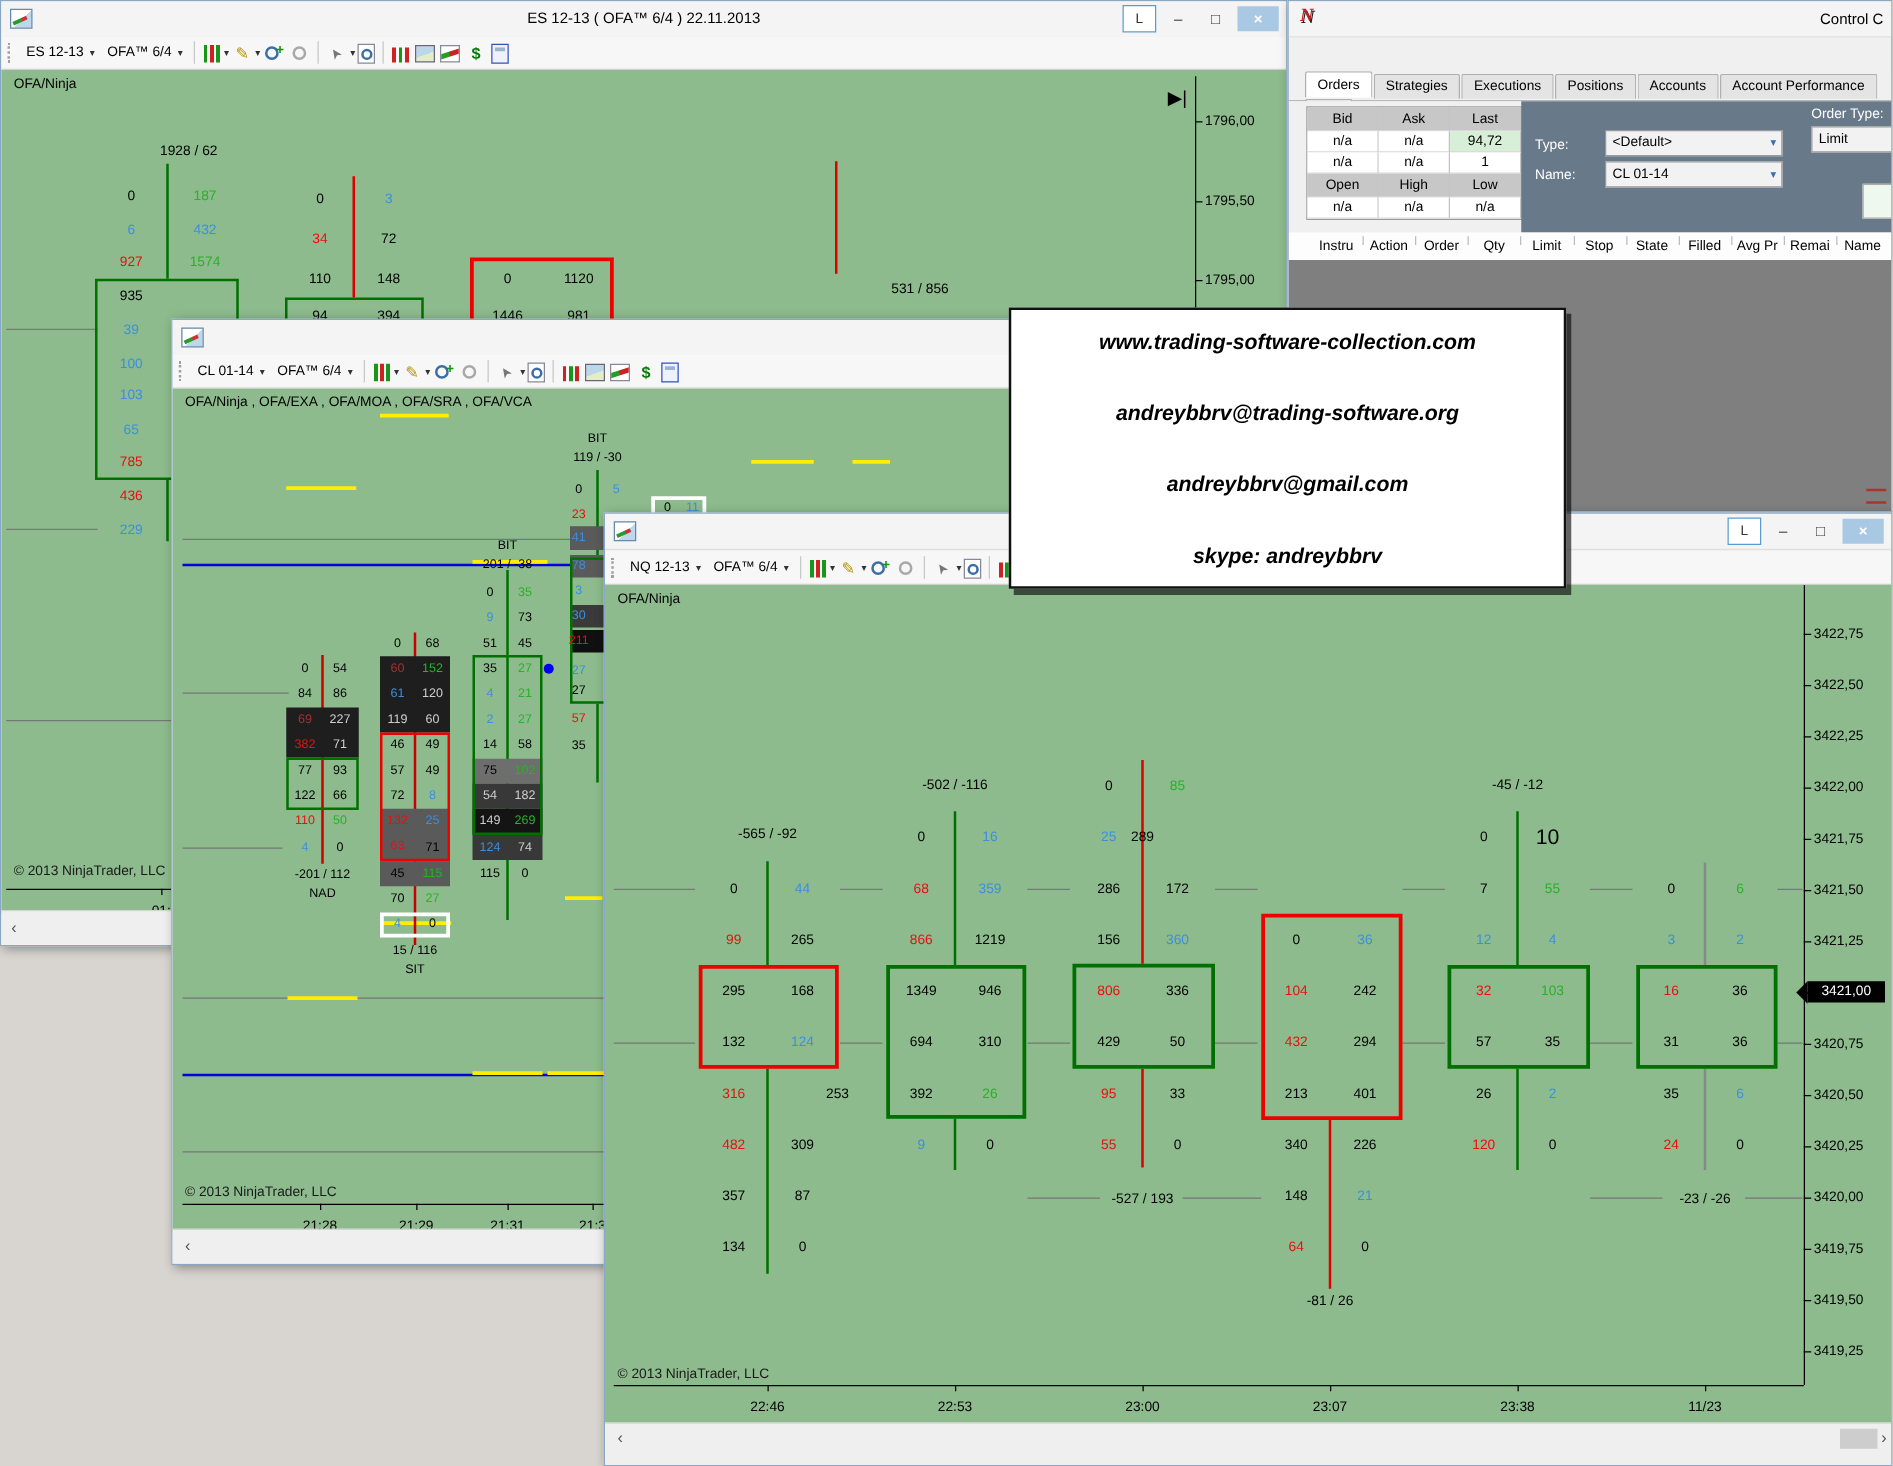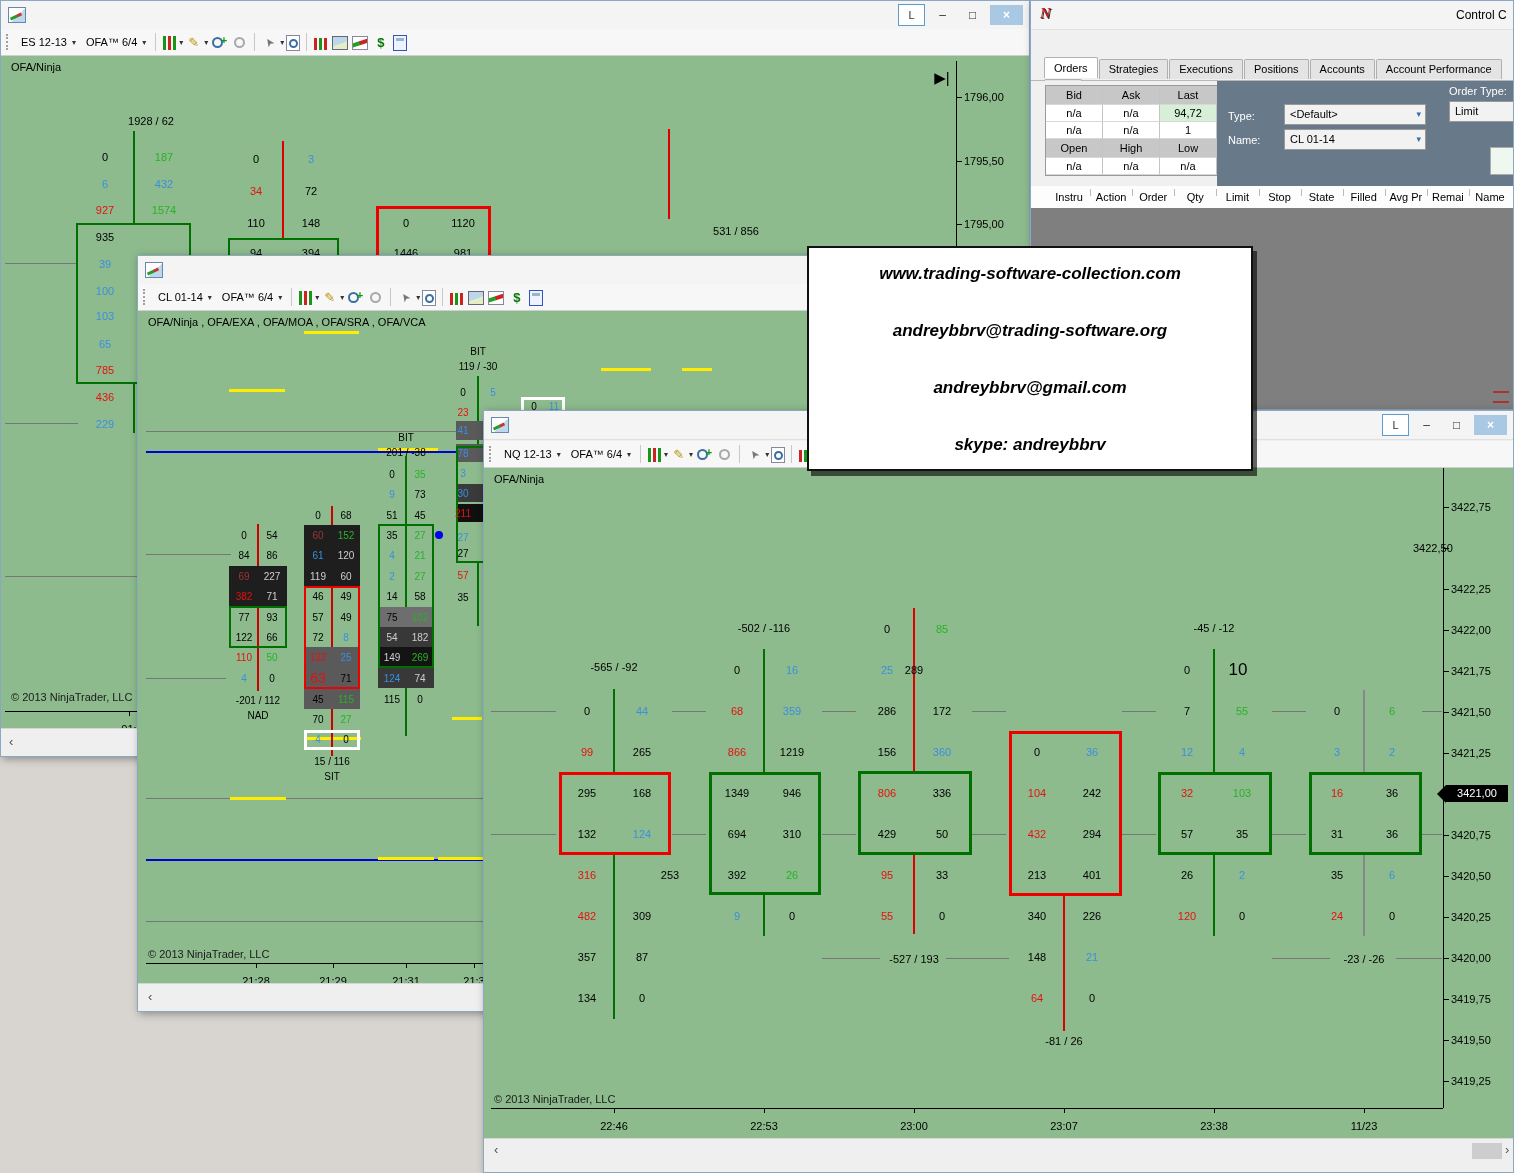--- a/index.html
+++ b/index.html
@@ -67,20 +67,21 @@
   .ovl{text-align:center;font:bold italic 17px "Liberation Sans",sans-serif;color:#000;}
 </style>
 </head>
 <body>
 
 <div id="stage">
 
   <div class="window" id="win-es" style="left:0;top:0;width:1030px;height:757px;">
     <div class="titlebar">
       <span class="wicon"></span>
+      <span class="wtitle">ES 12-13 ( OFA™ 6/4 )  22.11.2013</span>
       <span class="wbtns">
         <span class="wbtn lbtn">L</span>
         <span class="wbtn">–</span>
         <span class="wbtn">□</span>
         <span class="wbtn close">×</span>
       </span>
     </div>
     <div class="toolbar">
       <span class="grip"></span>
       <span class="tbtn">
@@ -339,21 +340,21 @@
         <div style="position: absolute; left: 180px; top: 320px; transform: translate(-50%, -50%); font-size: 10px; color: rgb(207, 207, 207); white-space: nowrap;">119</div>
         <div style="position: absolute; left: 208px; top: 320px; transform: translate(-50%, -50%); font-size: 10px; color: rgb(207, 207, 207); white-space: nowrap;">60</div>
         <div style="position: absolute; left: 180px; top: 340px; transform: translate(-50%, -50%); font-size: 10px; color: rgb(0, 0, 0); white-space: nowrap;">46</div>
         <div style="position: absolute; left: 208px; top: 340px; transform: translate(-50%, -50%); font-size: 10px; color: rgb(0, 0, 0); white-space: nowrap;">49</div>
         <div style="position: absolute; left: 180px; top: 361px; transform: translate(-50%, -50%); font-size: 10px; color: rgb(0, 0, 0); white-space: nowrap;">57</div>
         <div style="position: absolute; left: 208px; top: 361px; transform: translate(-50%, -50%); font-size: 10px; color: rgb(0, 0, 0); white-space: nowrap;">49</div>
         <div style="position: absolute; left: 180px; top: 381px; transform: translate(-50%, -50%); font-size: 10px; color: rgb(0, 0, 0); white-space: nowrap;">72</div>
         <div style="position: absolute; left: 208px; top: 381px; transform: translate(-50%, -50%); font-size: 10px; color: rgb(58, 143, 224); white-space: nowrap;">8</div>
         <div style="position: absolute; left: 180px; top: 401px; transform: translate(-50%, -50%); font-size: 10px; color: rgb(232, 16, 16); white-space: nowrap;">132</div>
         <div style="position: absolute; left: 208px; top: 401px; transform: translate(-50%, -50%); font-size: 10px; color: rgb(58, 143, 224); white-space: nowrap;">25</div>
-        <div style="position: absolute; left: 180px; top: 422px; transform: translate(-50%, -50%); font-size: 14px; color: rgb(232, 16, 16); white-space: nowrap;">63</div>
+        <div style="position: absolute; left: 180px; top: 422px; transform: translate(-50%, -50%); font-size: 10px; color: rgb(232, 16, 16); white-space: nowrap; font-family: Liberation Mono, monospace;">63</div>
         <div style="position: absolute; left: 208px; top: 422px; transform: translate(-50%, -50%); font-size: 10px; color: rgb(0, 0, 0); white-space: nowrap;">71</div>
         <div style="position: absolute; left: 180px; top: 443px; transform: translate(-50%, -50%); font-size: 10px; color: rgb(0, 0, 0); white-space: nowrap;">45</div>
         <div style="position: absolute; left: 208px; top: 443px; transform: translate(-50%, -50%); font-size: 10px; color: rgb(40, 178, 40); white-space: nowrap;">115</div>
         <div style="position: absolute; left: 180px; top: 463px; transform: translate(-50%, -50%); font-size: 10px; color: rgb(0, 0, 0); white-space: nowrap;">70</div>
         <div style="position: absolute; left: 208px; top: 463px; transform: translate(-50%, -50%); font-size: 10px; color: rgb(40, 178, 40); white-space: nowrap;">27</div>
         <div style="position: absolute; left: 180px; top: 483px; transform: translate(-50%, -50%); font-size: 10px; color: rgb(58, 143, 224); white-space: nowrap;">4</div>
         <div style="position: absolute; left: 208px; top: 483px; transform: translate(-50%, -50%); font-size: 10px; color: rgb(0, 0, 0); white-space: nowrap;">0</div>
         <div style="position: absolute; left: 194px; top: 505px; transform: translate(-50%, -50%); font-size: 10px; color: rgb(0, 0, 0); white-space: nowrap;">15 / 116</div>
         <div style="position: absolute; left: 194px; top: 520px; transform: translate(-50%, -50%); font-size: 10px; color: rgb(0, 0, 0); white-space: nowrap;">SIT</div>
         <div style="position: absolute; left: 267px; top: 200px; width: 2px; height: 280px; background: rgb(0, 112, 0);"></div>
@@ -596,21 +597,21 @@
         <div style="position: absolute; left: 908px; top: 423px; transform: translate(-50%, -50%); font-size: 11px; color: rgb(0, 0, 0); white-space: nowrap;">36</div>
         <div style="position: absolute; left: 853px; top: 464px; transform: translate(-50%, -50%); font-size: 11px; color: rgb(0, 0, 0); white-space: nowrap;">35</div>
         <div style="position: absolute; left: 908px; top: 464px; transform: translate(-50%, -50%); font-size: 11px; color: rgb(58, 143, 224); white-space: nowrap;">6</div>
         <div style="position: absolute; left: 853px; top: 505px; transform: translate(-50%, -50%); font-size: 11px; color: rgb(232, 16, 16); white-space: nowrap;">24</div>
         <div style="position: absolute; left: 908px; top: 505px; transform: translate(-50%, -50%); font-size: 11px; color: rgb(0, 0, 0); white-space: nowrap;">0</div>
         <div style="position: absolute; left: 880px; top: 548px; transform: translate(-50%, -50%); font-size: 11px; color: rgb(0, 0, 0); white-space: nowrap;">-23 / -26</div>
         <div style="position: absolute; left: 959px; top: 57px; width: 1px; height: 640px; background: rgb(0, 0, 0);"></div>
         <div style="position: absolute; left: 959px; top: 96px; width: 6px; height: 1px; background: rgb(0, 0, 0);"></div>
         <div style="position: absolute; left: 967px; top: 96px; transform: translateY(-50%); font-size: 11px; color: rgb(0, 0, 0); white-space: nowrap;">3422,75</div>
         <div style="position: absolute; left: 959px; top: 137px; width: 6px; height: 1px; background: rgb(0, 0, 0);"></div>
-        <div style="position: absolute; left: 929px; top: 137px; transform: translateY(-50%); font-size: 11px; color: rgb(0, 0, 0); white-space: nowrap;">3422,50</div>
+        <div style="position: absolute; left: 967px; top: 137px; transform: translateY(-50%); font-size: 11px; color: rgb(0, 0, 0); white-space: nowrap;">3422,50</div>
         <div style="position: absolute; left: 959px; top: 178px; width: 6px; height: 1px; background: rgb(0, 0, 0);"></div>
         <div style="position: absolute; left: 967px; top: 178px; transform: translateY(-50%); font-size: 11px; color: rgb(0, 0, 0); white-space: nowrap;">3422,25</div>
         <div style="position: absolute; left: 959px; top: 219px; width: 6px; height: 1px; background: rgb(0, 0, 0);"></div>
         <div style="position: absolute; left: 967px; top: 219px; transform: translateY(-50%); font-size: 11px; color: rgb(0, 0, 0); white-space: nowrap;">3422,00</div>
         <div style="position: absolute; left: 959px; top: 260px; width: 6px; height: 1px; background: rgb(0, 0, 0);"></div>
         <div style="position: absolute; left: 967px; top: 260px; transform: translateY(-50%); font-size: 11px; color: rgb(0, 0, 0); white-space: nowrap;">3421,75</div>
         <div style="position: absolute; left: 959px; top: 301px; width: 6px; height: 1px; background: rgb(0, 0, 0);"></div>
         <div style="position: absolute; left: 967px; top: 301px; transform: translateY(-50%); font-size: 11px; color: rgb(0, 0, 0); white-space: nowrap;">3421,50</div>
         <div style="position: absolute; left: 959px; top: 342px; width: 6px; height: 1px; background: rgb(0, 0, 0);"></div>
         <div style="position: absolute; left: 967px; top: 342px; transform: translateY(-50%); font-size: 11px; color: rgb(0, 0, 0); white-space: nowrap;">3421,25</div>

